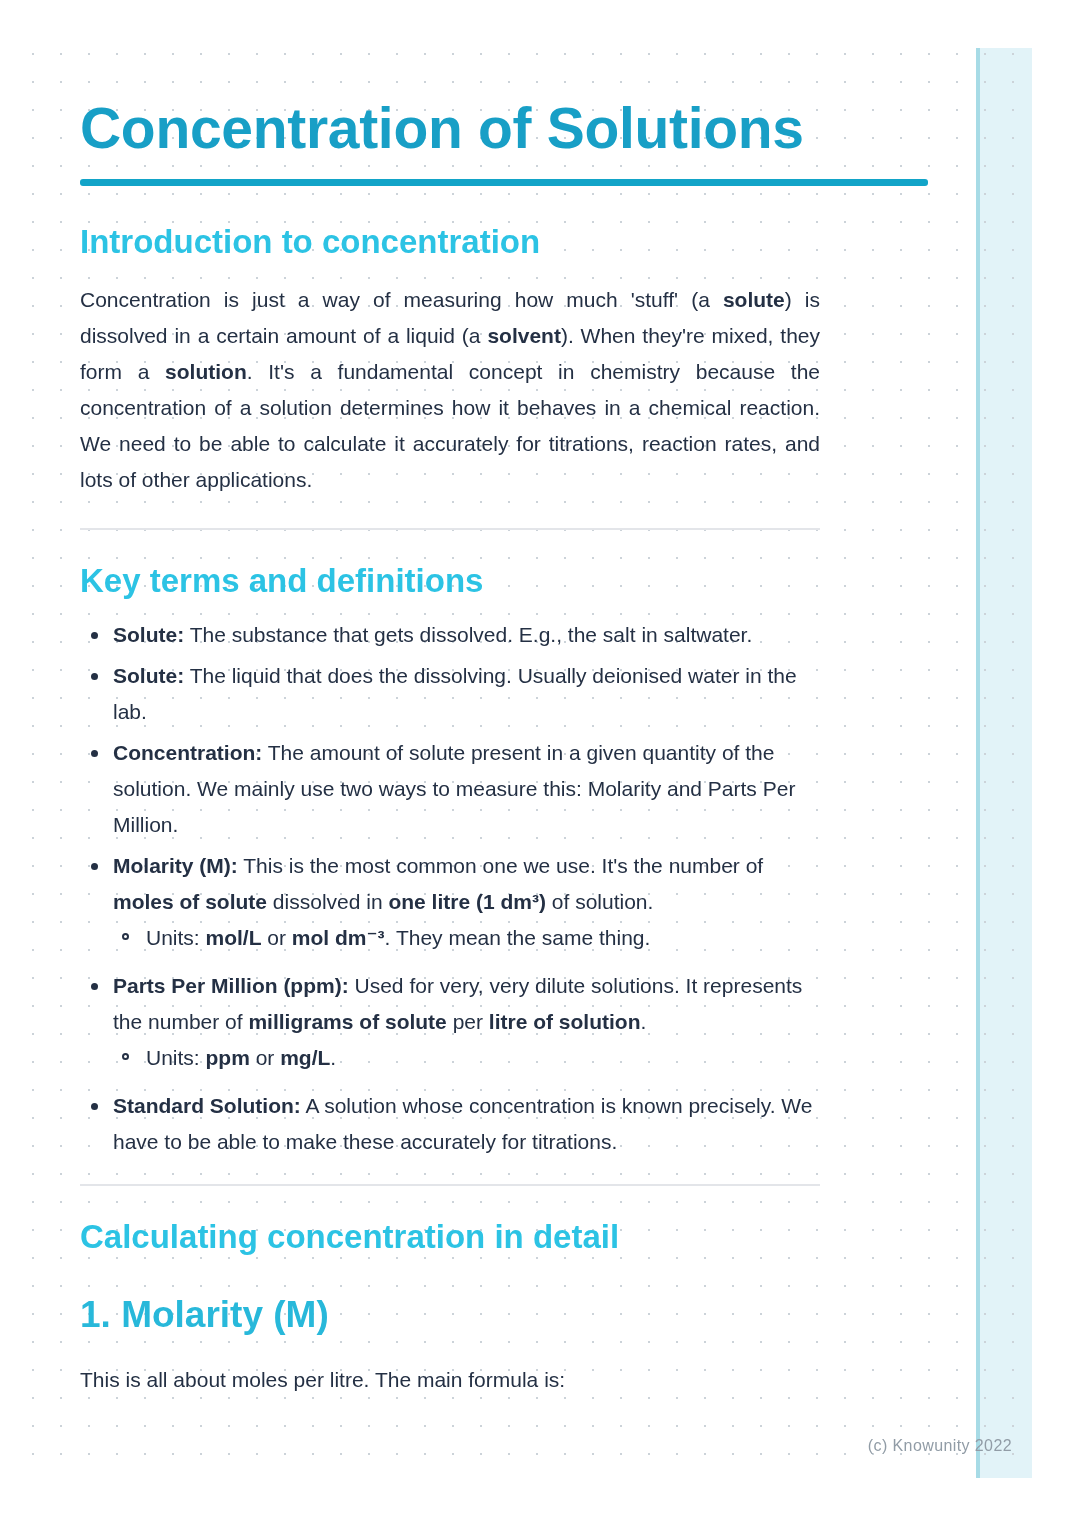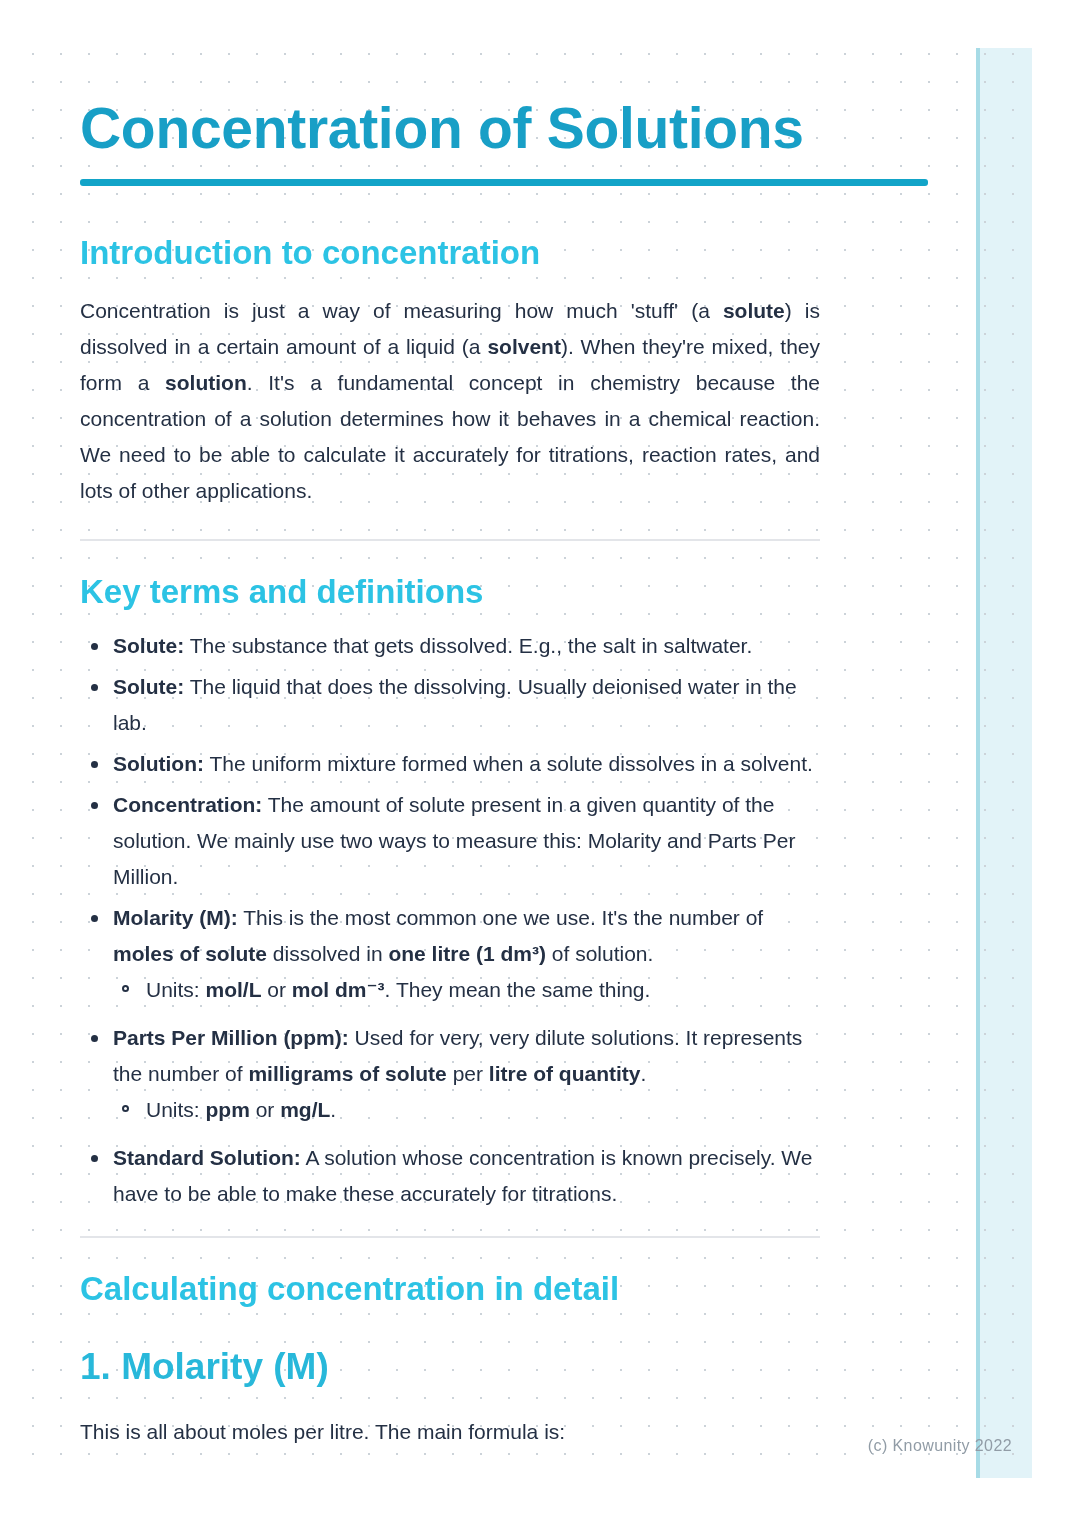--- a/index.html
+++ b/index.html
@@ -52,21 +52,21 @@
   .title-underline{
     margin-top:17px;width:848px;height:7px;border-radius:3px;
     background:var(--underline-color);
   }
 
   h2.section-heading{
     margin-top:30px;
     font-size:33px;line-height:1.25;font-weight:700;
     color:var(--heading-color);
   }
-  h2.first{margin-top:46px;}
+  h2.first{margin-top:35px;}
 
   h3.sub-heading{
     margin-top:36px;
     font-size:37px;line-height:1.2;font-weight:700;
     color:var(--subheading-color);
   }
 
   p.body-text{
     margin-top:20px;width:740px;
     font-size:21px;line-height:36px;
@@ -138,39 +138,35 @@
           <li>
             <span class="marker"></span>
             <div><span class="b">Solute:</span><span> The substance that gets dissolved. E.g., the salt in saltwater.</span></div>
           </li>
           <li>
             <span class="marker"></span>
             <div><span class="b">Solute:</span><span> The liquid that does the dissolving. Usually deionised water in the lab.</span></div>
           </li>
           <li>
             <span class="marker"></span>
-            <div><span class="b">Solution:</span><span> The uniform mixture formed when a solute dissolves in a solvent.</span></div>
-          </li>
-          <li>
-            <span class="marker"></span>
             <div><span class="b">Concentration:</span><span> The amount of solute present in a given quantity of the solution. We mainly use two ways to measure this: Molarity and Parts Per Million.</span></div>
           </li>
           <li class="with-sub">
             <span class="marker"></span>
             <div><span class="b">Molarity (M):</span><span> This is the most common one we use. It's the number of </span><span class="b">moles of solute</span><span> dissolved in </span><span class="b">one litre (1 dm³)</span><span> of solution.</span></div>
             <ul class="sub-list">
               <li>
                 <span class="sub-marker"></span>
                 <div><span>Units: </span><span class="b">mol/L</span><span> or </span><span class="b">mol dm⁻³</span><span>. They mean the same thing.</span></div>
               </li>
             </ul>
           </li>
           <li class="with-sub">
             <span class="marker"></span>
-            <div><span class="b">Parts Per Million (ppm):</span><span> Used for very, very dilute solutions. It represents the number of </span><span class="b">milligrams of solute</span><span> per </span><span class="b">litre of quantity</span><span>.</span></div>
+            <div><span class="b">Parts Per Million (ppm):</span><span> Used for very, very dilute solutions. It represents the number of </span><span class="b">milligrams of solute</span><span> per </span><span class="b">litre of solution</span><span>.</span></div>
             <ul class="sub-list">
               <li>
                 <span class="sub-marker"></span>
                 <div><span>Units: </span><span class="b">ppm</span><span> or </span><span class="b">mg/L</span><span>.</span></div>
               </li>
             </ul>
           </li>
           <li>
             <span class="marker"></span>
             <div><span class="b">Standard Solution:</span><span> A solution whose concentration is known precisely. We have to be able to make these accurately for titrations.</span></div>

